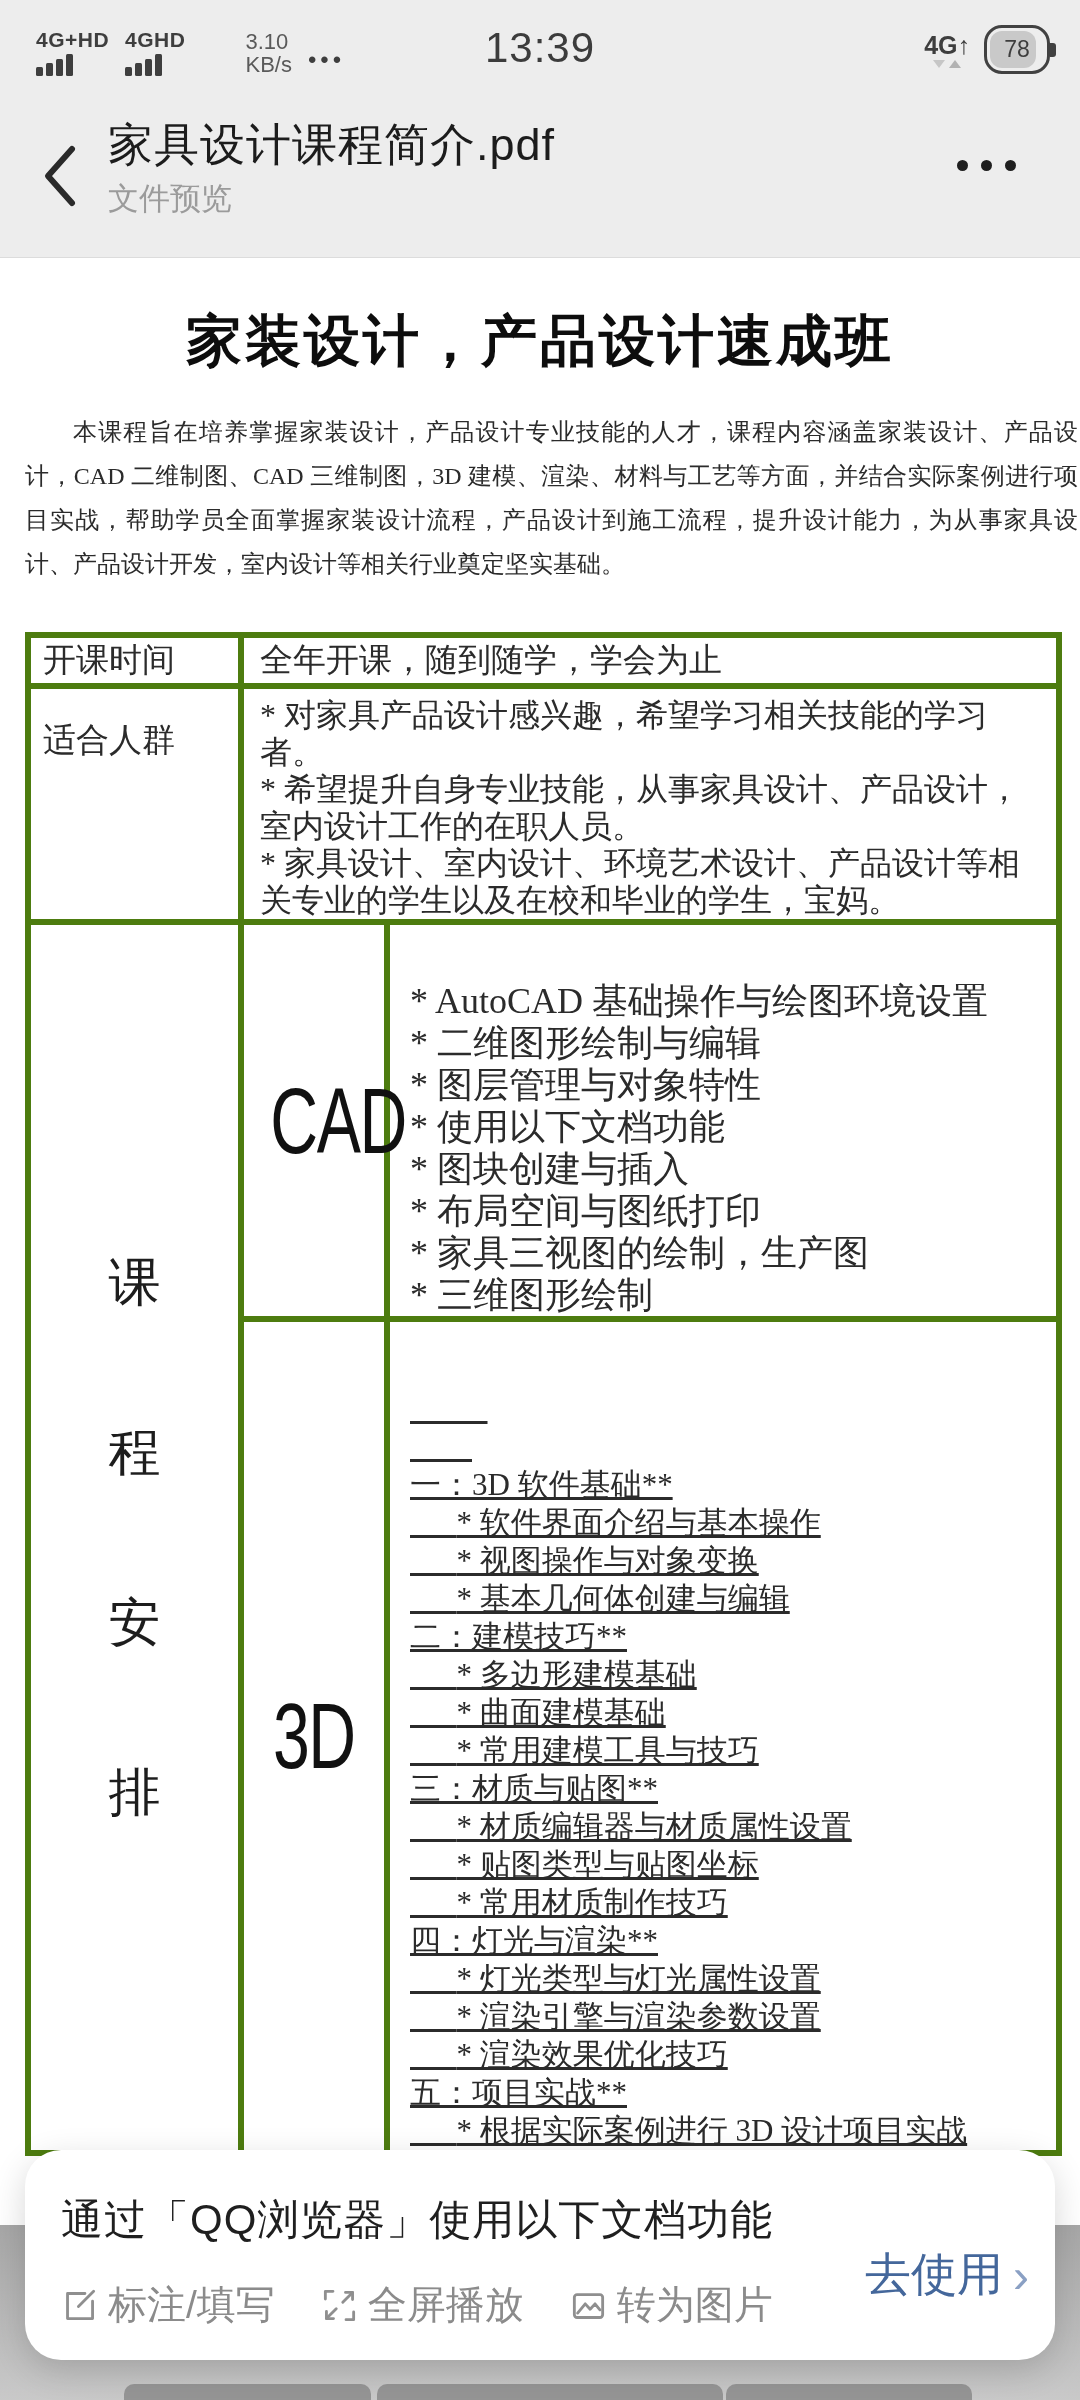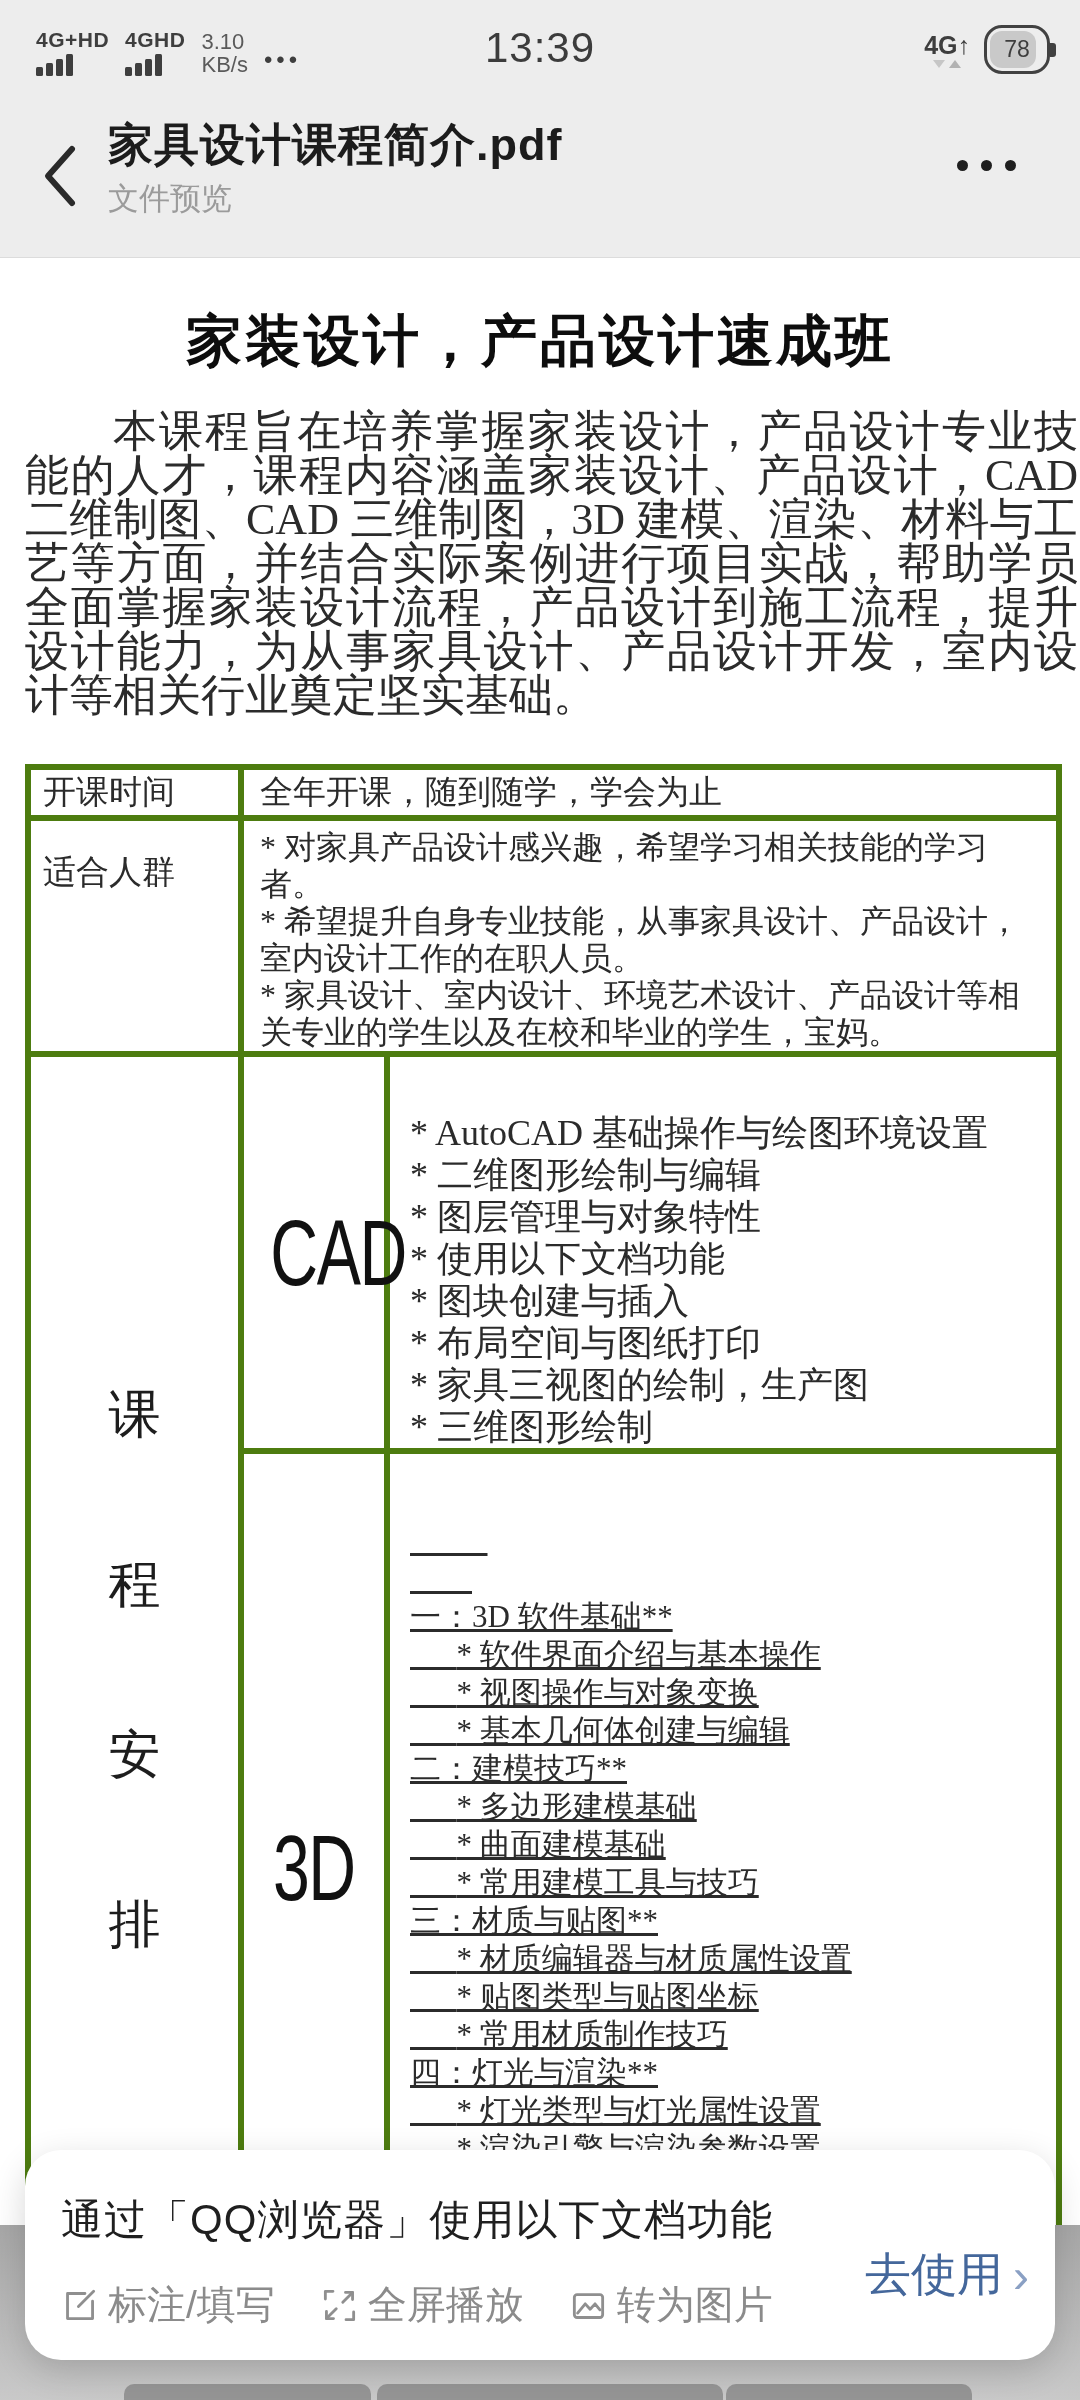--- a/index.html
+++ b/index.html
@@ -17,21 +17,21 @@
   .statusbar{
     position:absolute; top:0; left:0; width:100%; height:88px;
     background:var(--chrome); z-index:5;
   }
   .sb-left{position:absolute; left:36px; bottom:12px; display:flex; align-items:flex-end; gap:16px;}
   .sig{display:flex; flex-direction:column; align-items:flex-start;}
   .sig-label{font-size:21px; font-weight:bold; color:#3e3e3e; letter-spacing:.5px; line-height:22px;}
   .bars{display:flex; align-items:flex-end; gap:3px; margin-top:3px;}
   .bars i{display:block; width:7px; background:#3e3e3e; border-radius:1.5px;}
   .b1{height:9px;} .b2{height:13px;} .b3{height:17px;} .b4{height:22px;}
-  .speed{display:flex; flex-direction:column; color:#5a5a5a; font-size:22px; line-height:23px;}
+  .speed{display:flex; flex-direction:column; color:#5a5a5a; font-size:22px; line-height:23px;margin-left:44px;}
   .sb-dots{color:#3e3e3e; font-size:24px; letter-spacing:4px; line-height:24px; margin-bottom:4px;}
   .sb-time{
     position:absolute; left:0; right:0; text-align:center; bottom:16px;
     font-size:42px; color:#3c3c3c; letter-spacing:1px;
   }
   .sb-right{position:absolute; right:30px; bottom:14px; display:flex; align-items:center; gap:14px;}
   .net{display:flex; flex-direction:column; align-items:center;}
   .net-label{font-size:25px; font-weight:bold; color:#3e3e3e; line-height:26px;}
   .net-tris{display:flex; gap:4px; margin-top:2px;}
   .tri-dn{width:0;height:0;border-left:6px solid transparent;border-right:6px solid transparent;border-top:8px solid #c6c6c6;}
@@ -40,35 +40,35 @@
   .battery .fill{position:absolute; top:3px; left:3px; bottom:3px; width:76%; background:#c9c9c9; border-radius:12px;}
   .battery .pct{position:absolute; inset:0; display:flex; align-items:center; justify-content:center; font-size:23px; color:#3d3d3d;}
   .battery .nub{position:absolute; right:-9px; top:50%; transform:translateY(-50%); width:6px; height:14px; background:#414141; border-radius:0 3px 3px 0;}
   
   .header{
     position:absolute; top:88px; left:0; width:100%; height:170px;
     background:var(--chrome); z-index:5; border-bottom:1px solid #dcdcdc;
   }
   .back-btn{position:absolute; left:28px; top:50px; width:64px; height:76px; display:flex; align-items:center; justify-content:center;}
   .hdr-text{position:absolute; left:108px; top:28px;}
-  .hdr-title{font-size:45px; color:#1c1c1c; font-weight:700; line-height:58px; letter-spacing:1px;}
+  .hdr-title{font-size:45px; color:#1c1c1c; font-weight:400; line-height:58px; letter-spacing:1px;}
   .hdr-sub{font-size:31px; color:#9b9b9b; margin-top:4px;}
   .hdr-menu{position:absolute; right:64px; top:72px; display:flex; gap:13px;}
   .hdr-menu i{width:11px; height:11px; border-radius:50%; background:#1f1f1f;}
   
   .doc{
     position:absolute; top:258px; left:0; width:100%; height:1967px;
     background:#ffffff; font-family:"Liberation Serif","DejaVu Serif",serif;
   }
   .doc-title{
     margin-top:46px; text-align:center; font-size:56px; font-weight:bold;
     color:#0d0d0d; letter-spacing:3px;
   }
   .doc-intro{
-    margin:30px 2px 0 25px; font-size:44px; line-height:44px; color:var(--ink);
+    margin:30px 2px 0 25px; font-size:24px; line-height:44px; color:var(--ink);
     text-align:justify; text-indent:2em;
   }
   table.course{
     margin:46px 0 0 25px; width:1031px; border-collapse:collapse; table-layout:fixed;
     color:var(--ink);
   }
   table.course td{border:6px solid #4d7c0f; vertical-align:middle;}
   .r1 td{height:50px;}
   .c-label{padding-left:12px; font-size:33px;}
   .r2 .c-label{vertical-align:top; padding-top:29px;}

